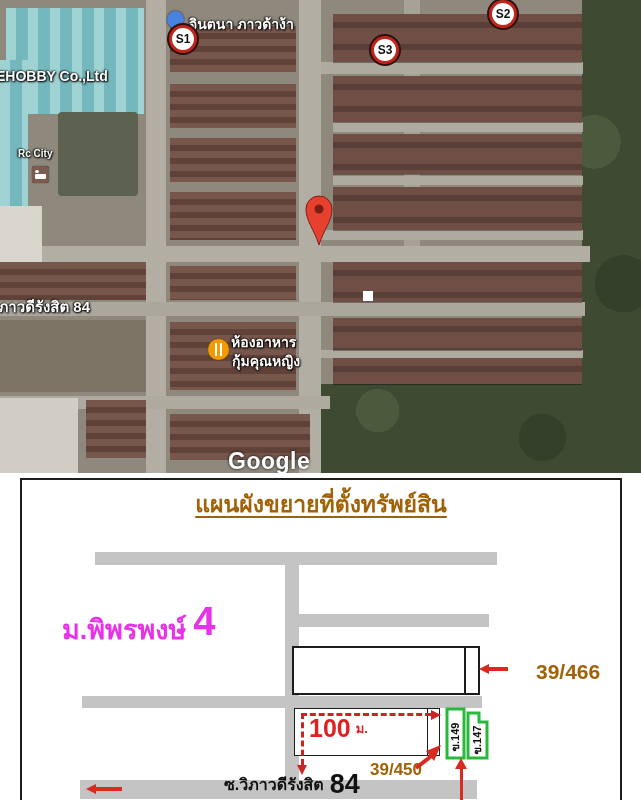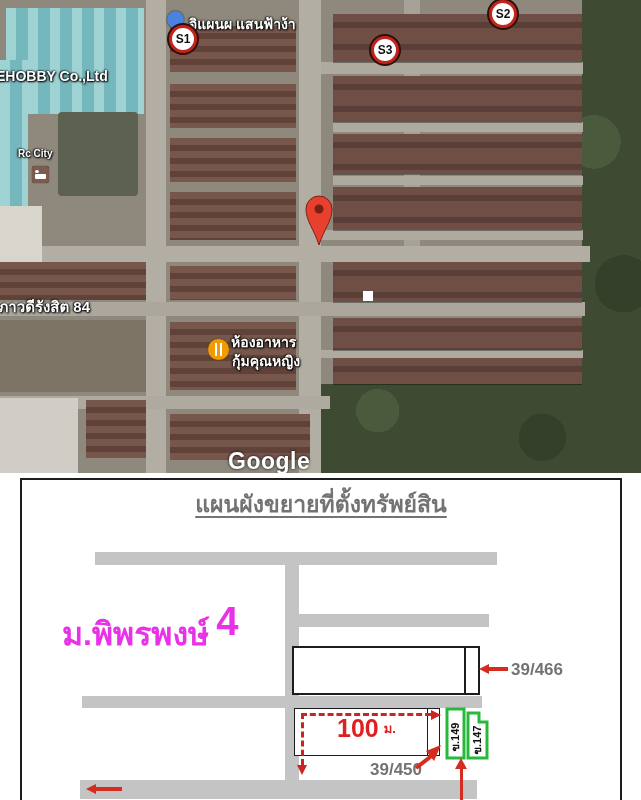--- a/index.html
+++ b/index.html
@@ -20,21 +20,21 @@
   .maplabel{position:absolute;color:#fff;font-weight:bold;
      text-shadow:0 0 2px #000,1px 1px 2px #000,-1px 0 2px #000;white-space:nowrap;}
   .sbadge{position:absolute;width:22px;height:22px;border-radius:50%;background:#fff;
      border:3px solid #c0251c;box-shadow:0 0 0 2px #2e0f0b;color:#111;font-weight:bold;
      font-size:12px;line-height:22px;text-align:center;}
   
   .frame{position:absolute;left:20px;top:478px;width:598px;height:322px;border:2px solid #1d1d1d;background:#fff;}
   .proad{position:absolute;background:#c4c4c4;}
   .bldg{position:absolute;background:#fff;border:2px solid #1d1d1d;}
   .divline{position:absolute;top:0;bottom:0;border-left:2px solid #1d1d1d;}
-  .blk{color:#737373;font-weight:bold;position:absolute;white-space:nowrap;}
+  .blk{color:#a16207;font-weight:bold;position:absolute;white-space:nowrap;}
   .rline{position:absolute;background:#d62b1f;}
   .tri{position:absolute;width:0;height:0;border-style:solid;}
   .tri-left{border-width:5px 10px 5px 0;border-color:transparent #d62b1f transparent transparent;}
   .tri-right{border-width:5px 0 5px 10px;border-color:transparent transparent transparent #cc2420;}
   .tri-down{border-width:10px 5px 0 5px;border-color:#cc2420 transparent transparent transparent;}
   .tri-up{border-width:0 6px 11px 6px;border-color:transparent transparent #d62b1f transparent;}
   .dash-h{position:absolute;border-top:3px dashed #cc2420;}
   .dash-v{position:absolute;border-left:3px dashed #cc2420;}
   .rot{position:absolute;transform:rotate(-90deg);font-weight:bold;font-size:11px;color:#111;
        text-align:center;white-space:nowrap;}
@@ -82,21 +82,21 @@
       <div class="teal" style="left:0;top:60px;width:28px;height:150px;"></div>
       <div class="abs" style="left:58px;top:112px;width:80px;height:84px;background:#5d6150;border-radius:4px;"></div>
       <div class="abs" style="left:0;top:206px;width:42px;height:56px;background:#d8d5cd;"></div>
       <div class="abs" style="left:0;top:398px;width:78px;height:75px;background:#cfcdc6;"></div>
       <div class="row2" style="left:0;top:262px;width:146px;height:38px;"></div>
       <div class="abs" style="left:0;top:320px;width:146px;height:72px;background:#7d7466;"></div>
       <div class="row2" style="left:86px;top:400px;width:60px;height:58px;"></div>
     </div>
 
     <div class="abs" style="left:167px;top:11px;width:17px;height:17px;background:#4a82e0;border-radius:50% 50% 50% 0;transform:rotate(-45deg);box-shadow:0 0 2px #123;"></div>
-    <div class="maplabel" style="left:189px;top:13px;font-size:14px;">จิแผนผ แสนฟ้าง้า</div>
+    <div class="maplabel" style="left:189px;top:13px;font-size:14px;">จินตนา ภาวด้าง้า</div>
     <div class="sbadge" style="left:169px;top:25px;">S1</div>
     <div class="sbadge" style="left:489px;top:0px;">S2</div>
     <div class="sbadge" style="left:371px;top:36px;">S3</div>
     <div class="maplabel" style="left:-4px;top:68px;font-size:14px;">EHOBBY Co.,Ltd</div>
     <div class="maplabel" style="left:18px;top:148px;font-size:10px;">Rc City</div>
     <div class="abs" style="left:32px;top:166px;width:17px;height:17px;background:#7b5b4d;border-radius:3px;box-shadow:0 0 1px #000;">
       <div style="position:absolute;left:3px;top:8px;width:11px;height:5px;background:#fff;border-radius:1px;"></div>
       <div style="position:absolute;left:3px;top:4px;width:4px;height:3px;background:#fff;border-radius:50%;"></div>
     </div>
 
@@ -121,41 +121,41 @@
   <div class="frame">
     <div class="blk" style="left:0;right:0;top:6px;position:absolute;text-align:center;font-size:23px;text-decoration:underline;text-underline-offset:4px;">แผนผังขยายที่ตั้งทรัพย์สิน</div>
 
     <div class="proad" style="left:73px;top:72px;width:402px;height:13px;"></div>
     <div class="proad" style="left:263px;top:72px;width:14px;height:247px;"></div>
     <div class="proad" style="left:277px;top:134px;width:190px;height:13px;"></div>
     <div class="proad" style="left:60px;top:216px;width:400px;height:12px;"></div>
     <div class="proad" style="left:58px;top:300px;width:397px;height:19px;"></div>
 
     <div class="abs" style="left:40px;top:128px;display:flex;align-items:flex-start;gap:7px;color:#e832e8;font-weight:bold;">
-      <span style="font-size:32px;">ม.พิพรพงษ์</span>
+      <span style="font-size:27px;">ม.พิพรพงษ์</span>
       <span style="font-size:40px;line-height:26px;">4</span>
     </div>
 
     <div class="bldg" style="left:270px;top:166px;width:184px;height:45px;">
       <div class="divline" style="left:170px;"></div>
     </div>
     <div class="rline" style="left:466px;top:187px;width:20px;height:4px;"></div>
     <div class="tri tri-left" style="left:457px;top:184px;"></div>
-    <div class="blk" style="left:489px;top:180px;font-size:17px;">39/466</div>
+    <div class="blk" style="left:514px;top:180px;font-size:21px;">39/466</div>
 
     <div class="bldg" style="left:272px;top:228px;width:144px;height:46px;border-width:1.5px;">
       <div class="divline" style="left:132px;border-left-width:1.5px;"></div>
     </div>
 
     <div class="dash-h" style="left:279px;top:233px;width:130px;"></div>
     <div class="tri tri-right" style="left:409px;top:230px;"></div>
     <div class="dash-v" style="left:279px;top:233px;height:52px;"></div>
     <div class="tri tri-down" style="left:275px;top:285px;"></div>
     <div class="abs" style="left:287px;top:237px;display:flex;align-items:flex-end;gap:5px;color:#e02020;font-weight:bold;">
-      <span style="font-size:25px;line-height:22px;margin-left:28px;">100</span>
+      <span style="font-size:25px;line-height:22px;">100</span>
       <span style="font-size:13px;">ม.</span>
     </div>
 
     <div class="blk" style="left:348px;top:280px;font-size:17px;">39/450</div>
     <svg class="abs" style="left:392px;top:264px;" width="30" height="28" viewBox="0 0 30 28">
       <line x1="2" y1="24" x2="20" y2="10" stroke="#d62b1f" stroke-width="4"></line>
       <polygon points="27,1 12,7 20,17" fill="#d62b1f"></polygon>
     </svg>
 
     <svg class="abs" style="left:420px;top:225px;" width="52" height="60" viewBox="0 0 52 60">
@@ -163,15 +163,19 @@
       <path d="M26,8 L37,8 L37,17 L45,17 L45,53 L26,53 Z" fill="#fff" stroke="#28b93c" stroke-width="3"></path>
     </svg>
     <div class="rot" style="left:413px;top:248px;width:40px;">ข.149</div>
     <div class="rot" style="left:435px;top:251px;width:40px;">ข.147</div>
 
     <div class="rline" style="left:438px;top:288px;width:3px;height:34px;"></div>
     <div class="tri tri-up" style="left:433px;top:278px;"></div>
 
     <div class="rline" style="left:74px;top:307px;width:26px;height:4px;"></div>
     <div class="tri tri-left" style="left:64px;top:304px;"></div>
+    <div class="abs" style="left:202px;top:294px;display:flex;align-items:flex-end;gap:6px;color:#111;font-weight:bold;">
+      <span style="font-size:16px;line-height:20px;">ซ.วิภาวดีรังสิต</span>
+      <span style="font-size:27px;line-height:21px;">84</span>
+    </div>
   </div>
 
 </div>
 
 </body></html>

